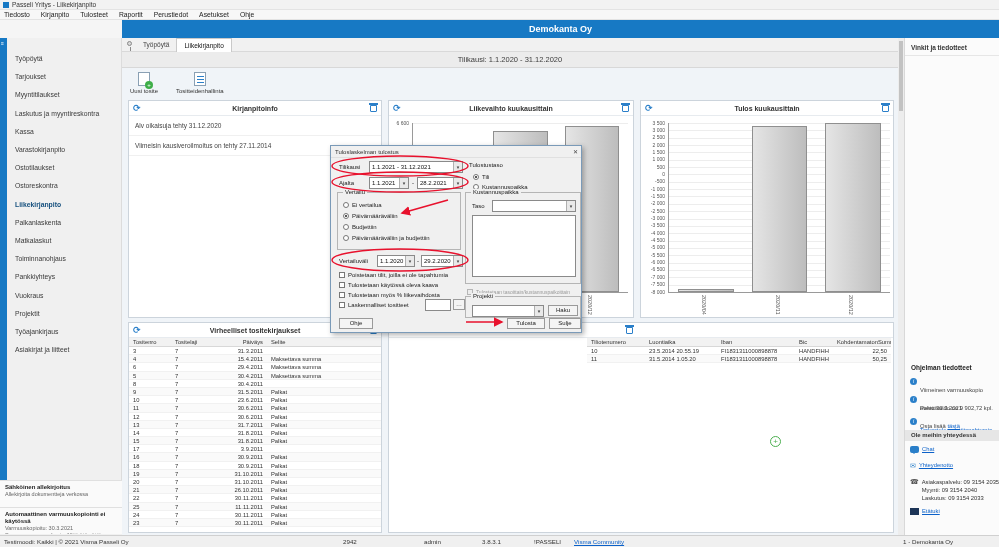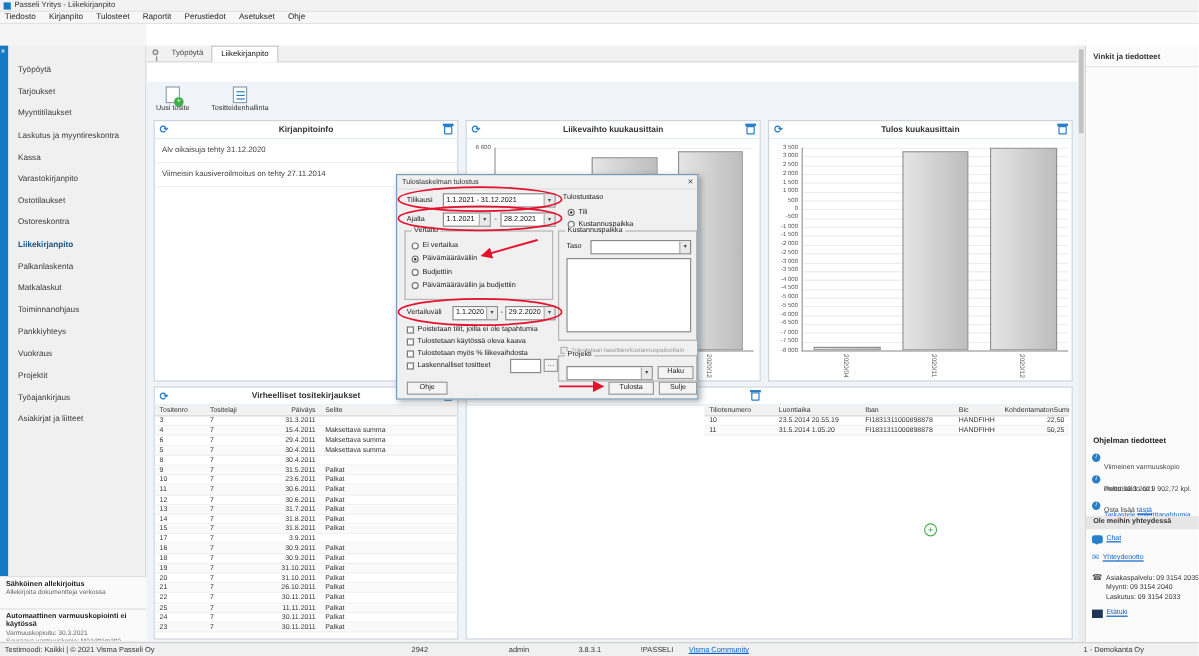--- a/index.html
+++ b/index.html
@@ -118,20 +118,23 @@
       <span class="menu-item">Tiedosto</span>
       <span class="menu-item">Kirjanpito</span>
       <span class="menu-item">Tulosteet</span>
       <span class="menu-item">Raportit</span>
       <span class="menu-item">Perustiedot</span>
       <span class="menu-item">Asetukset</span>
       <span class="menu-item">Ohje</span>
     </div>
 
   <div id="appbar-left"></div>
+  <div id="appbar">
+    <span>Demokanta Oy</span>
+  </div>
 
   <div id="leftstrip">
     <span id="stripicon">≡</span>
   </div>
   <div id="sidebar">
       <div class="side-item">Työpöytä</div>
       <div class="side-item">Tarjoukset</div>
       <div class="side-item">Myyntitilaukset</div>
       <div class="side-item">Laskutus ja myyntireskontra</div>
       <div class="side-item">Kassa</div>
@@ -161,20 +164,21 @@
     </div>
 
   <div id="tabbar">
     <span class="pin"></span>
     <div id="tabs">
         <span class="tab">Työpöytä</span>
         <span class="tab active">Liikekirjanpito</span>
       </div>
   </div>
 
+  <div id="period">Tilikausi: 1.1.2020 - 31.12.2020</div>
   <div id="contentbg"></div>
 
   <div class="toolbtn" style="left:130px;top:72px">
     <span class="doc-icon newdoc"></span>
     <span class="lab">Uusi tosite</span>
   </div>
   <div class="toolbtn" style="left:176px;top:72px">
     <span class="doc-icon mgmt"></span>
     <span class="lab">Tositteidenhallinta</span>
   </div>

